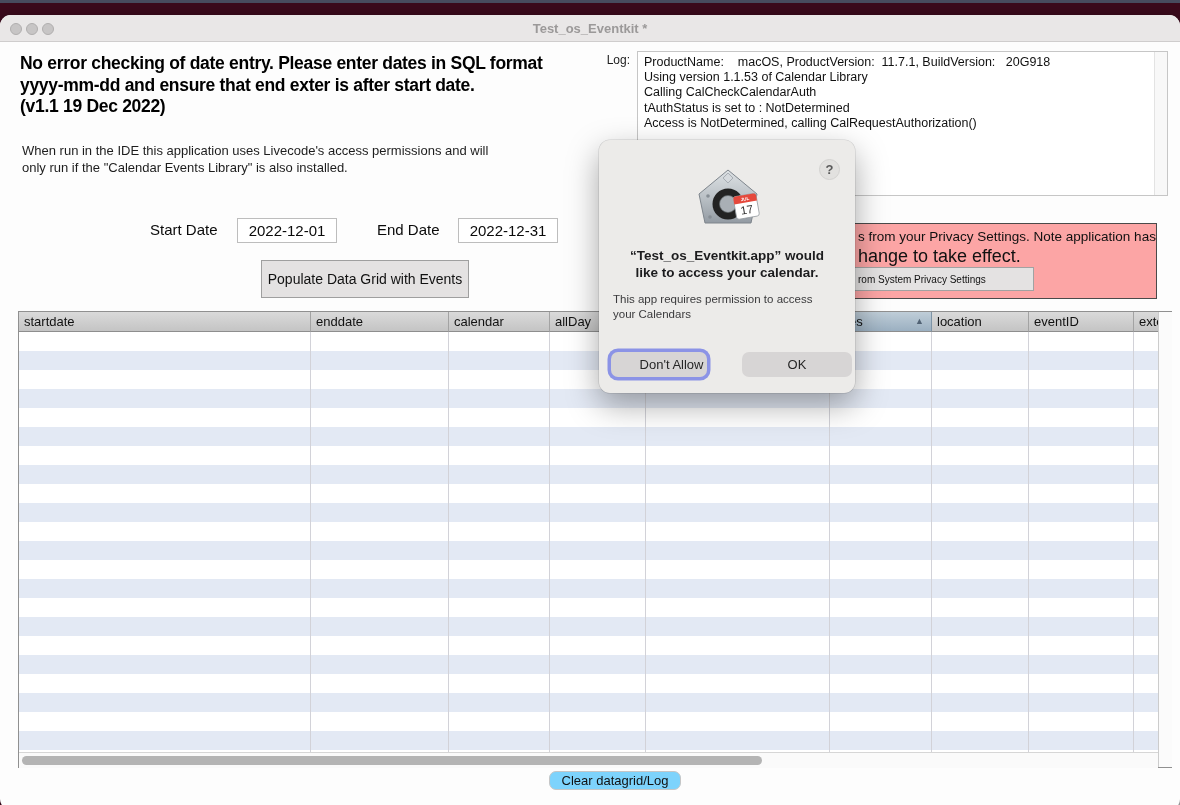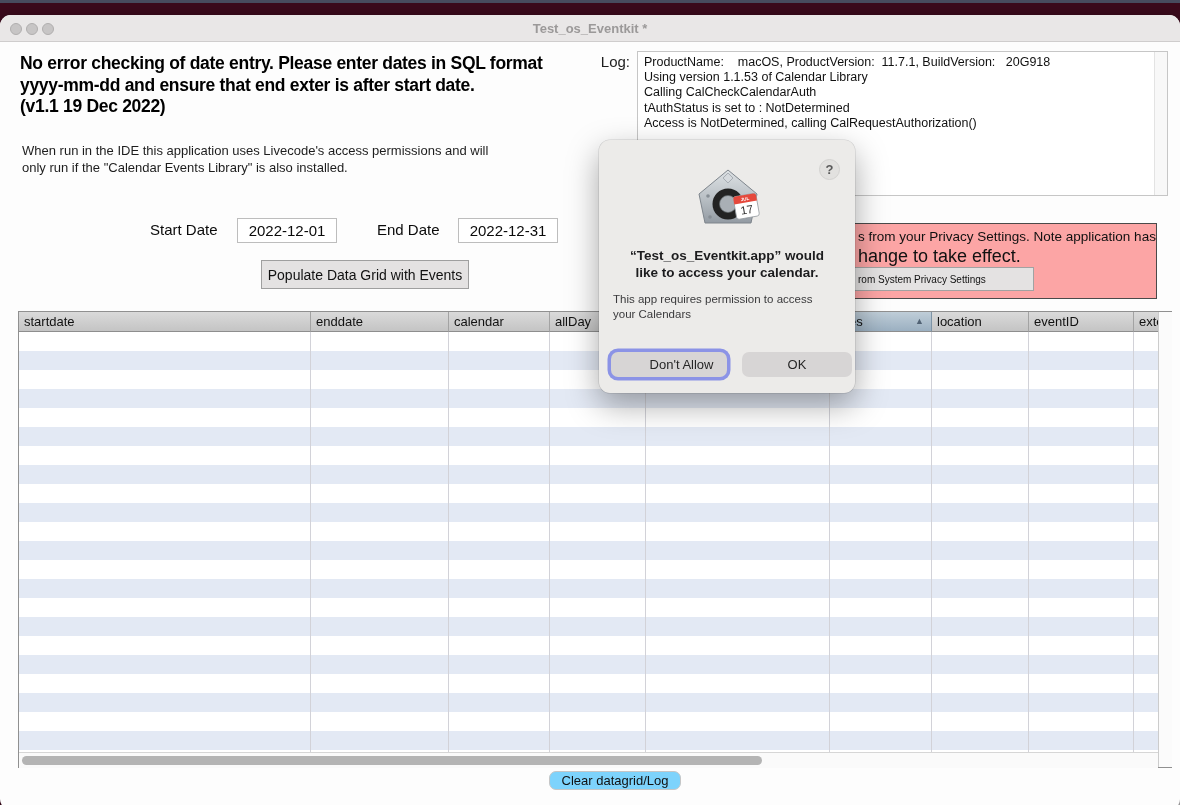--- a/index.html
+++ b/index.html
@@ -30,35 +30,35 @@
   .tl-close{ left:10px; } .tl-min{ left:26px; } .tl-zoom{ left:42px; }
   .win-title { position:absolute; top:6px; left:0; right:0; text-align:center;
     font-size:13px; font-weight:bold; color:#9b9999; }
   
   .heading { position:absolute; left:20px; top:38px; width:575px;
     font-size:17.5px; font-weight:bold; color:#000; line-height:21.5px; letter-spacing:-0.3px; }
   .ide-note { position:absolute; left:22px; top:128px; width:560px;
     font-size:13px; color:#1d1d1d; line-height:16.5px; white-space:pre-line; }
   
   .log-label { position:absolute; left:595px; top:38px; width:35px; text-align:right;
-    font-size:15px; color:#1d1d1d; }
+    font-size:12px; color:#1d1d1d; }
   .log-box { position:absolute; left:637px; top:36px; width:531px; height:145px;
     background:#fff; border:1px solid #c6c6c6; }
   .log-lines { position:absolute; left:6px; top:3px; right:16px; bottom:2px;
     font-size:12.5px; color:#111; line-height:15.2px; white-space:pre; overflow:hidden; }
   .log-gutter { position:absolute; top:0; right:0; bottom:0; width:13px;
     background:#f8f8f8; border-left:1px solid #e3e3e3; }
   
   .date-label { position:absolute; top:206px; font-size:15px; color:#0a0a0a; }
   .lbl-start { left:150px; } .lbl-end { left:377px; }
   .date-field { position:absolute; top:203px; width:100px; height:25px;
     background:#fff; border:1px solid #bdbdbd; font-size:15px; text-align:center;
     color:#0a0a0a; font-family:inherit; }
   .fld-start { left:237px; } .fld-end { left:458px; }
-  .populate-btn { position:absolute; left:261px; top:245px; width:208px; height:29px;
+  .populate-btn { position:absolute; left:261px; top:245px; width:208px; height:38px;
     background:#e4e2e2; border:1px solid #9f9f9f; font-size:14px; color:#111;
     font-family:inherit; }
   
   .privacy-box { position:absolute; left:640px; top:208px; width:517px; height:76px;
     background:#fca5a5; border:1px solid #4a4a4a; }
   .privacy-line1 { position:absolute; left:217px; top:5px; font-size:13.5px; color:#111; white-space:nowrap; }
   .privacy-line2 { position:absolute; left:217px; top:22px; font-size:18px; color:#111; white-space:nowrap; }
   .privacy-btn { position:absolute; left:160px; top:43px; width:233px; height:24px;
     background:#e4e2e2; border:1px solid #a2a2a2; font-size:10px; color:#111;
     font-family:inherit; text-align:left; text-indent:56px; white-space:nowrap; }
@@ -94,21 +94,21 @@
     background:#e2e1df; border:1px solid #d3d2d0; color:#5a5a5a; font-size:13px; font-weight:bold;
     text-align:center; line-height:19px; font-family:inherit; }
   .dlg-icon { position:absolute; left:96px; top:27px; }
   .dlg-title { position:absolute; left:10px; right:10px; top:107px; text-align:center;
     font-size:13.5px; font-weight:bold; color:#1c1c1e; line-height:17px; }
   .dlg-body { position:absolute; left:14px; right:14px; top:152px; 
     font-size:11.5px; color:#3a3a3c; line-height:14.5px; }
   .dlg-buttons { position:absolute; left:12px; right:12px; top:212px; height:25px; }
   .dlg-btn { position:absolute; height:25px; background:#d7d5d5; border:none; border-radius:7px;
     font-size:13px; color:#262626; font-family:inherit; }
-  .btn-dont { left:0; width:116px; box-shadow:0 0 0 3.5px #8b93e6;padding-left:25px; }
+  .btn-dont { left:0; width:96px; box-shadow:0 0 0 3.5px #8b93e6;padding-left:25px; }
   .btn-ok { left:131px; width:110px; }
 </style>
 </head>
 <body>
 
 <div class="backdrop-top"></div>
 <div class="backdrop-bottom-right"></div>
 
 <div class="window">
 

